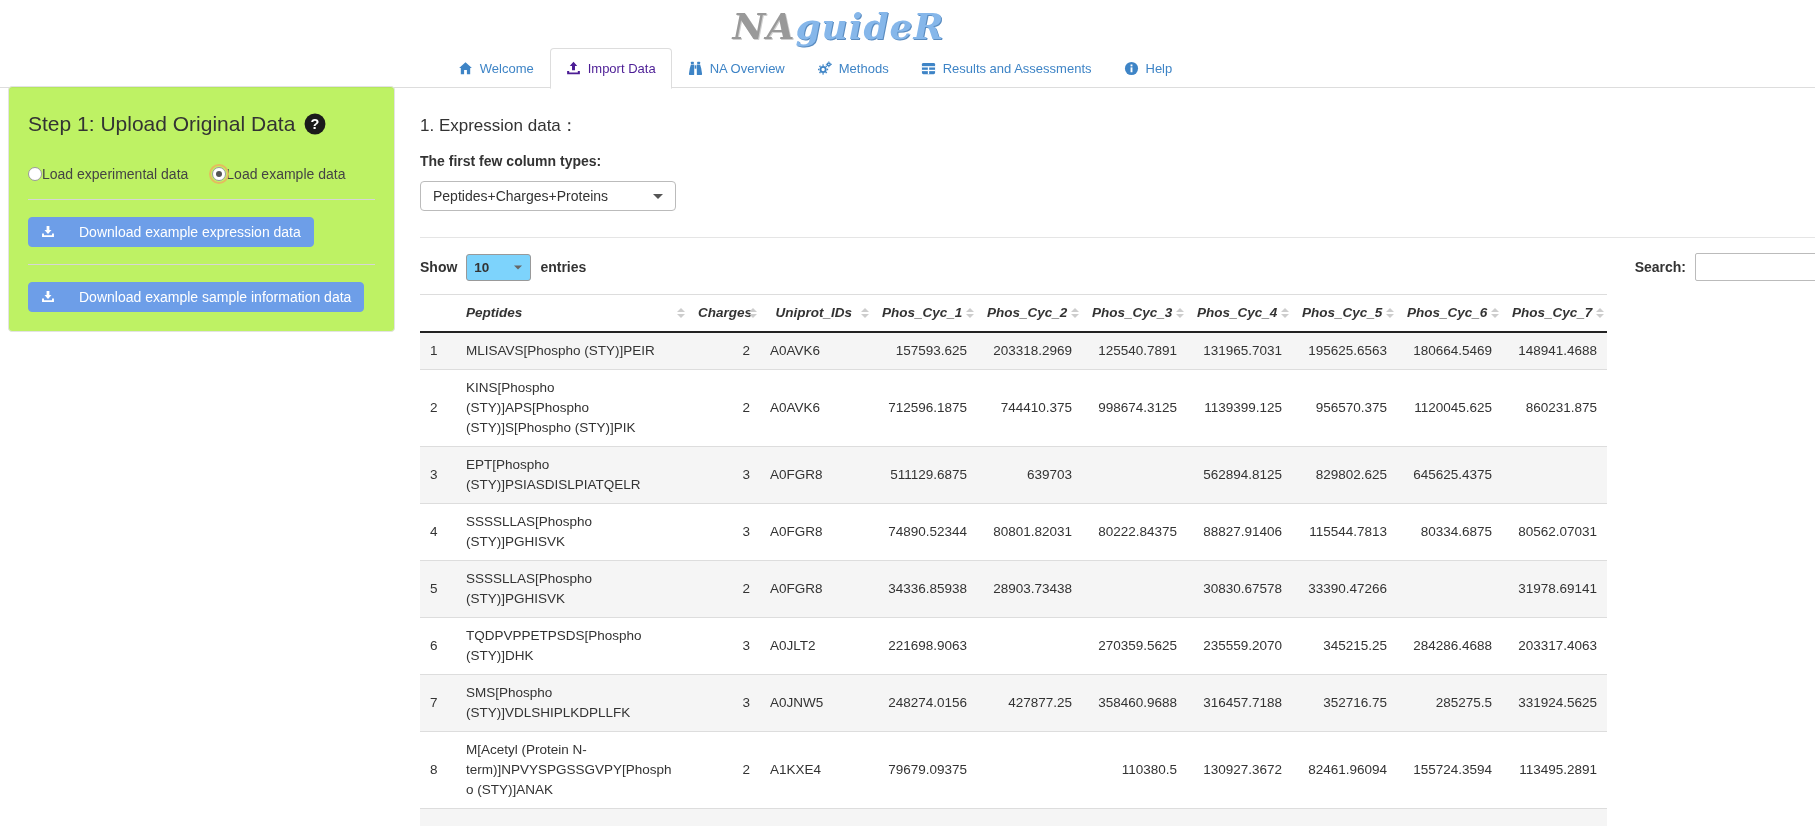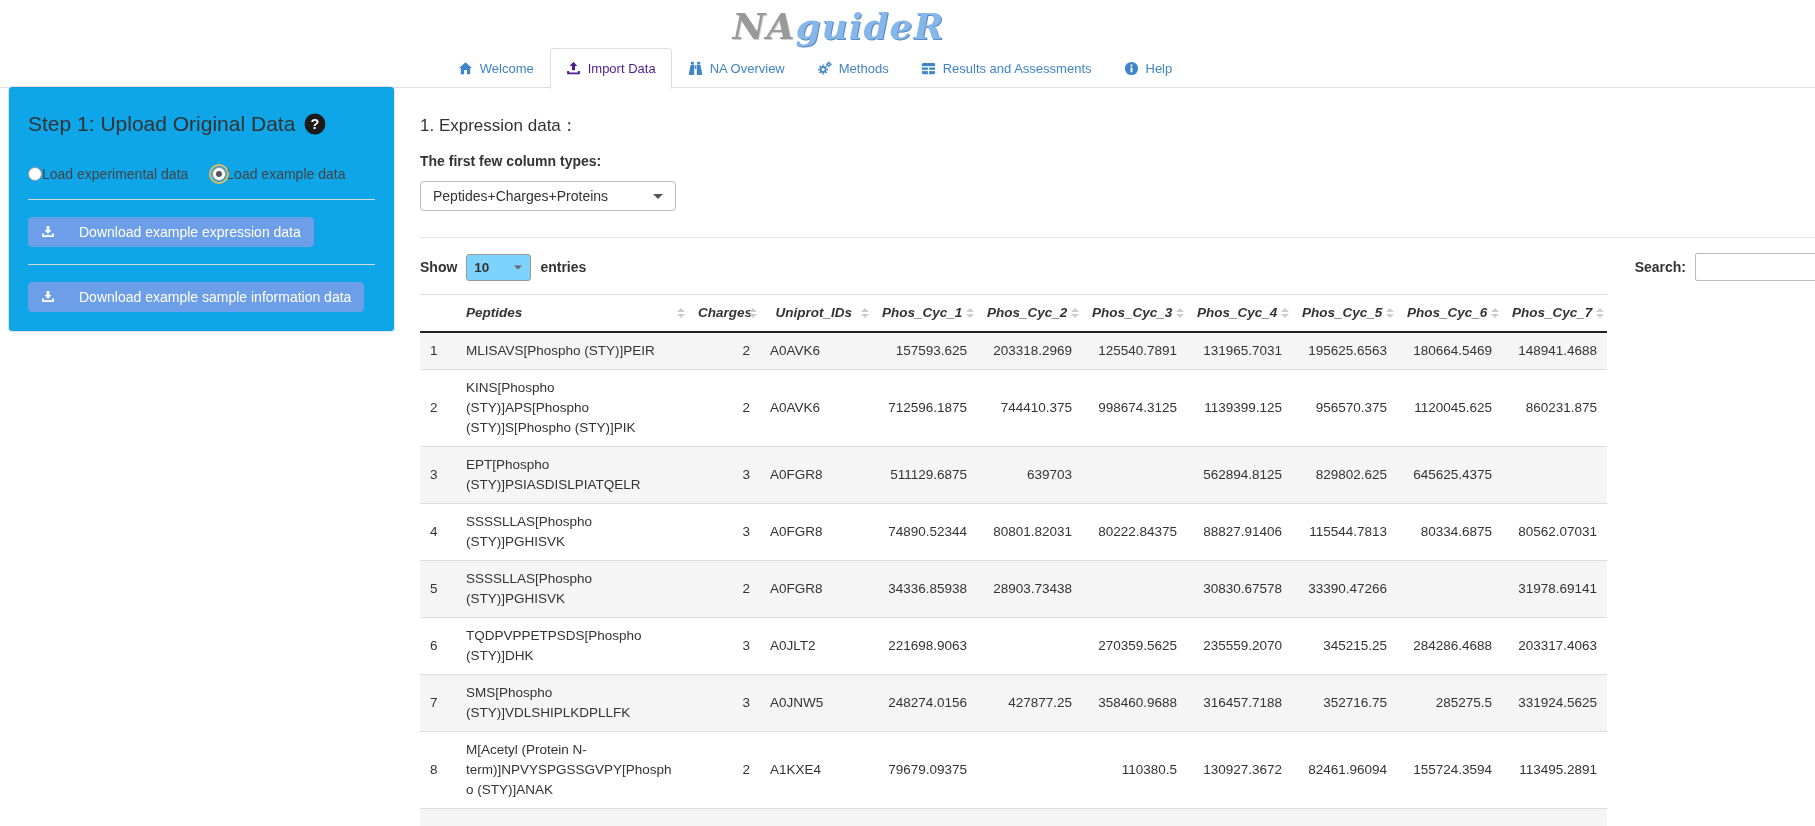--- a/index.html
+++ b/index.html
@@ -21,21 +21,21 @@
   .tab { display:flex; align-items:center; gap:7px; padding:0 15px; height:40px;
     color:var(--link); font-size:13px; cursor:pointer;
     border:1px solid transparent; border-radius:4px 4px 0 0; }
   .tab.active { background:#fff; border-color:#ddd; border-bottom-color:#fff;
     color:#4c1d95; height:41px; position:relative; z-index:2; cursor:default; }
   .nav-icon { display:inline-flex; width:15px; height:15px; }
   .nav-icon svg { width:15px; height:15px; }
 
   
   .well { position:absolute; left:8px; top:86px; width:387px; padding:19px;
-    background:#0ea5e9; border:1px solid #e3e3e3; border-radius:4px;
+    background:#bef264; border:1px solid #e3e3e3; border-radius:4px;
     box-shadow:inset 0 1px 1px rgba(0,0,0,.05); }
   .step-title { font-size:21px; font-weight:400; color:#333;
     display:flex; align-items:center; gap:9px; margin:6px 0 30px; }
   .help-badge { display:inline-flex; width:22px; height:22px; }
   .help-badge svg { width:22px; height:22px; }
   .radio-row { display:flex; gap:24px; font-size:14px; color:#444; margin-bottom:16px; }
   .radio-option { display:flex; align-items:center; cursor:pointer; }
   .radio-circle { width:14px; height:14px; border-radius:50%;
     border:1px solid #9a9a9a; background:#fff; position:relative; flex:0 0 auto; }
   .radio-option.checked .radio-circle { outline:2px solid #e5bb5e; outline-offset:1px; }

